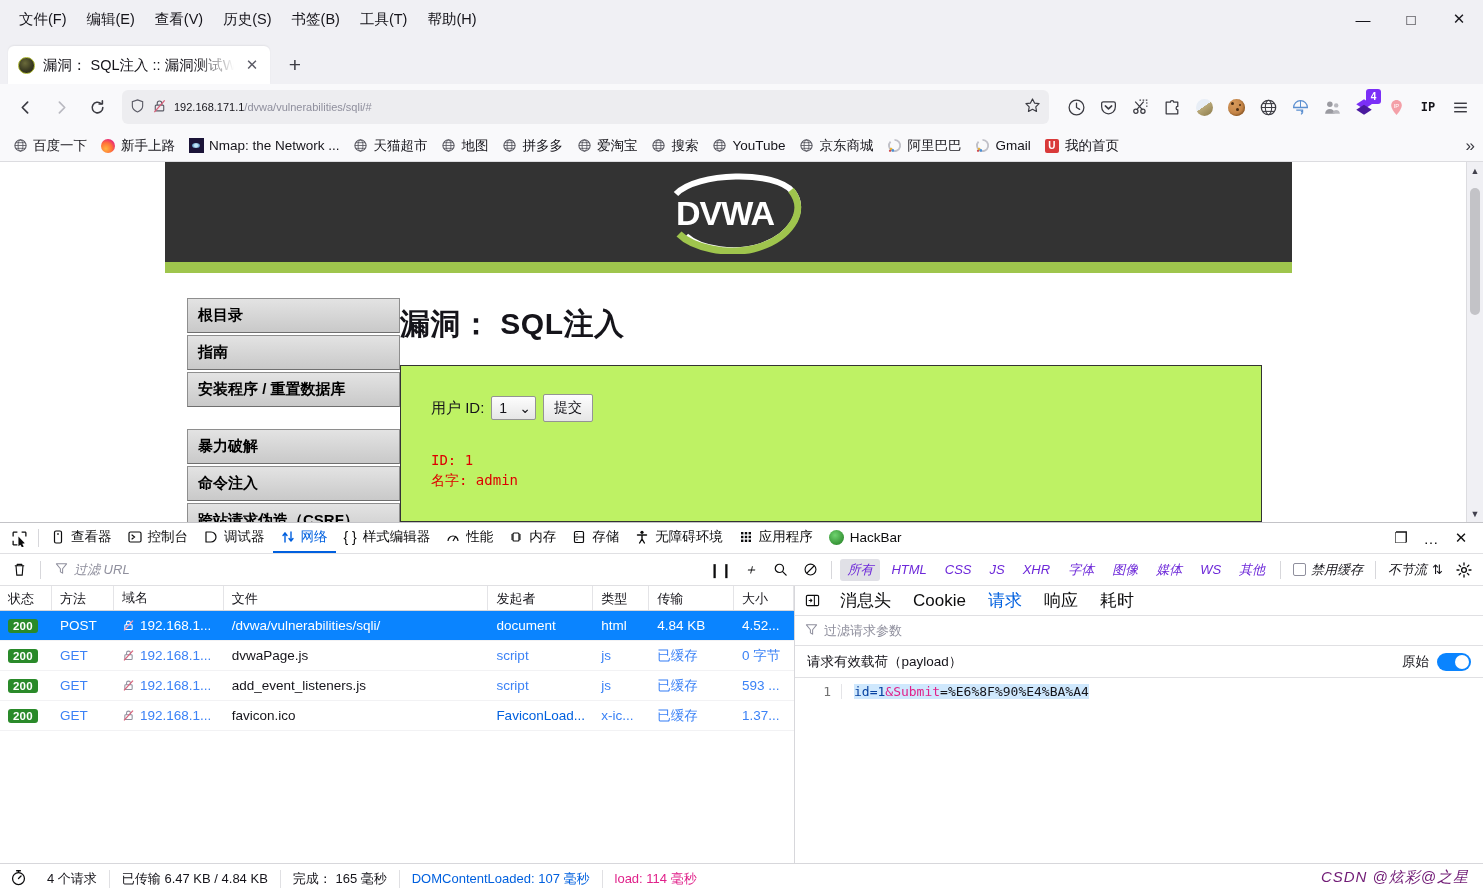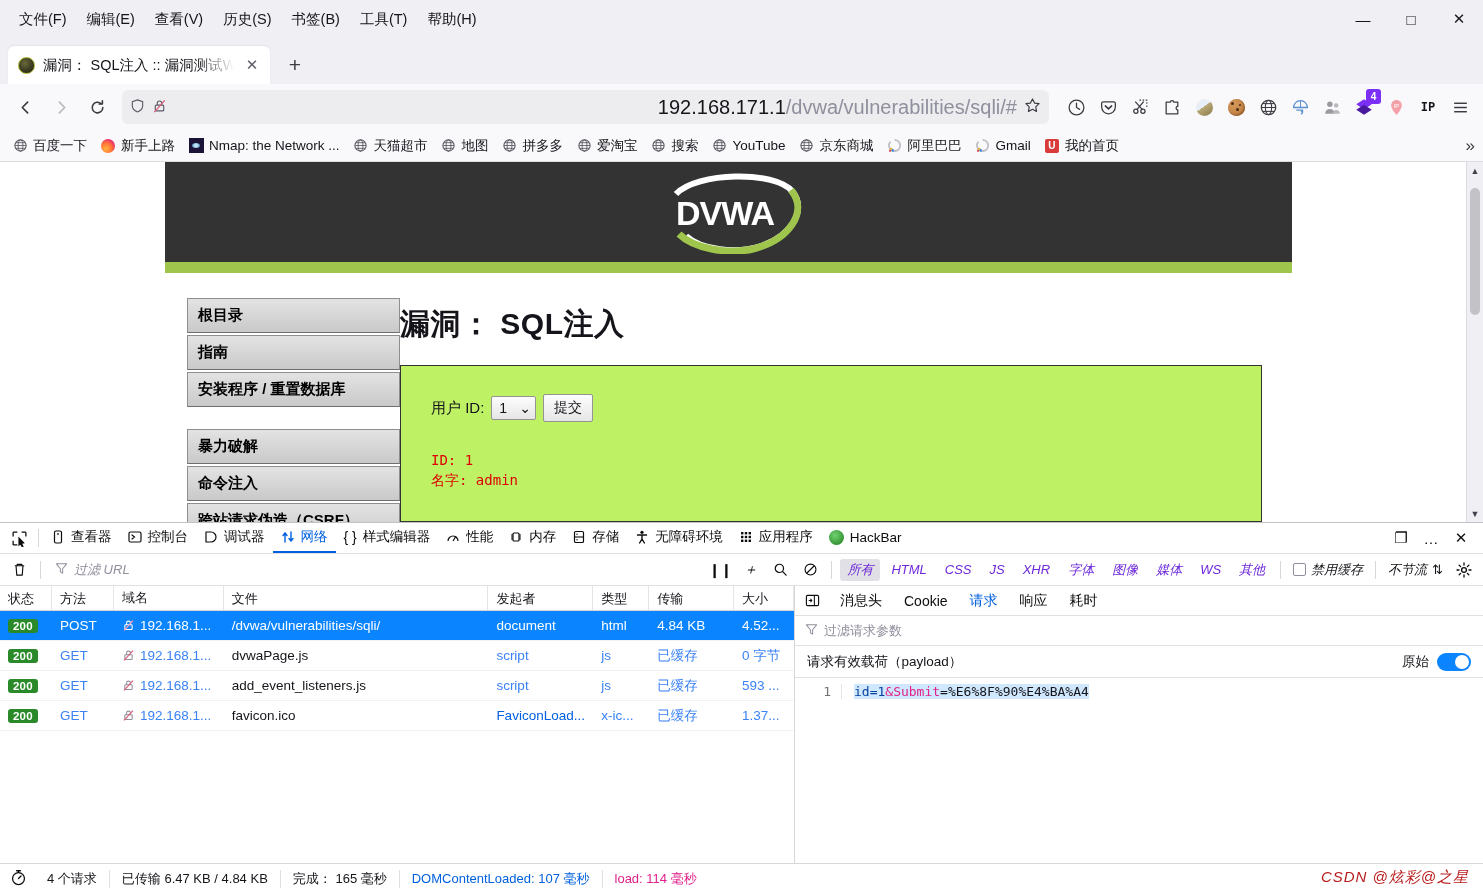--- a/index.html
+++ b/index.html
@@ -36,21 +36,21 @@
     font-size:21px; color:#3d3d45; margin-left:8px; margin-bottom:2px; }
 
   
   .navbar { height:46px; background:#f9f9fb; display:flex; align-items:center; padding:0 8px; gap:2px; }
   .navbtn { width:34px; height:34px; display:flex; align-items:center; justify-content:center; border-radius:5px; color:#3b3b42; }
   .navbtn.disabled { color:#b9b9c0; }
   .urlbar {
     flex:1; height:34px; background:#ededf0; border-radius:6px; margin:0 10px 0 6px;
     display:flex; align-items:center; padding:0 8px; gap:7px; min-width:0;
   }
-  .url-text { flex:1; font-size:20px; white-space:nowrap; overflow:hidden; min-width:0;text-align:right; }
+  .url-text { flex:1; font-size:11px; white-space:nowrap; overflow:hidden; min-width:0; }
   .url-text .host { color:#15141a; }
   .url-text .path { color:#8f8f9d; }
   .toolbar-icons { display:flex; align-items:center; gap:2px; }
   .ticon { width:30px; height:30px; display:flex; align-items:center; justify-content:center; position:relative; border-radius:5px; }
   .badge {
     position:absolute; top:-3px; right:-2px; background:#7b2ff7; color:#fff; font-size:10px;
     min-width:15px; height:15px; line-height:15px; text-align:center; border-radius:3px; padding:0 2px; font-weight:bold;
   }
 
   
@@ -116,21 +116,21 @@
   .net-row.sel { background:#0a84ff; color:#fff; }
   .c-status{width:52px;} .c-method{width:62px;} .c-domain{width:110px; display:flex; align-items:center; gap:5px;}
   .c-file{width:265px;} .c-init{width:105px;} .c-type{width:56px;} .c-transfer{width:85px;} .c-size{width:60px;}
   .stpill { background:#2a8a2a; color:#fff; font-size:11.5px; padding:1px 5px; border-radius:3px; font-weight:bold; letter-spacing:.2px; }
   .lockslash { width:13px; height:13px; flex:0 0 auto; }
   .init-link { color:#0060df; }
   .muted { color:#3b82f6; }
 
   .net-detail { flex:1; display:flex; flex-direction:column; min-width:0; }
   .nd-tabs { height:30px; display:flex; align-items:center; border-bottom:1px solid #e0e0e3; padding-left:4px; }
-  .nd-tab { padding:0 11px; height:29px; display:flex; align-items:center; font-size:14px; color:#0c0c0d; }
+  .nd-tab { padding:0 11px; height:29px; display:flex; align-items:center; font-size:17px; color:#0c0c0d; }
   .nd-tab.active { color:#0060df; }
   .nd-split { width:26px; height:26px; display:flex; align-items:center; justify-content:center; margin-right:4px; }
   .nd-filter { height:30px; display:flex; align-items:center; gap:6px; padding:0 10px; color:#8f8f9d; font-size:13px; border-bottom:1px solid #e0e0e3; }
   .nd-section { height:32px; display:flex; align-items:center; padding:0 12px; font-size:13.5px; border-bottom:1px solid #e0e0e3; }
   .nd-raw { margin-left:auto; display:flex; align-items:center; gap:8px; font-size:13.5px; }
   .toggle { width:34px; height:18px; border-radius:9px; background:#0a84ff; position:relative; }
   .toggle::after { content:""; position:absolute; right:2px; top:2px; width:14px; height:14px; border-radius:50%; background:#fff; }
   .nd-code { display:flex; padding-top:6px; font-family:"DejaVu Sans Mono","Liberation Mono",monospace; font-size:13px; }
   .code-gutter { width:46px; text-align:right; padding-right:10px; color:#737373; }
   .code-line { padding-left:12px; border-left:1px solid #e4e4e7; }
@@ -138,21 +138,21 @@
   .tk-name { color:#0842a0; }
   .tk-amp { color:#e0218a; }
   .tk-plain { color:#15141a; }
 
   
   .statusbar { height:31px; border-top:1px solid #d7d7db; display:flex; align-items:center; font-size:13px; padding-left:8px; position:relative; background:#fff; }
   .sb-item { padding:0 12px; border-right:1px solid #e0e0e3; white-space:nowrap; }
   .sb-item.noborder { border-right:none; }
   .sb-dcl { color:#0060df; }
   .sb-load { color:#e0218a; }
-  .watermark { position:absolute; right:14px; top:4px; color:#b91c1c; font-size:15px; font-style:italic; letter-spacing:1px; }
+  .watermark { position:absolute; right:14px; top:4px; color:#701a75; font-size:15px; font-style:italic; letter-spacing:1px; }
 </style>
 </head>
 <body>
 
 <div class="app">
 
   <div class="titlebar">
     <div class="menu">
       <div class="menu-item">文件(F)</div>
       <div class="menu-item">编辑(E)</div>

